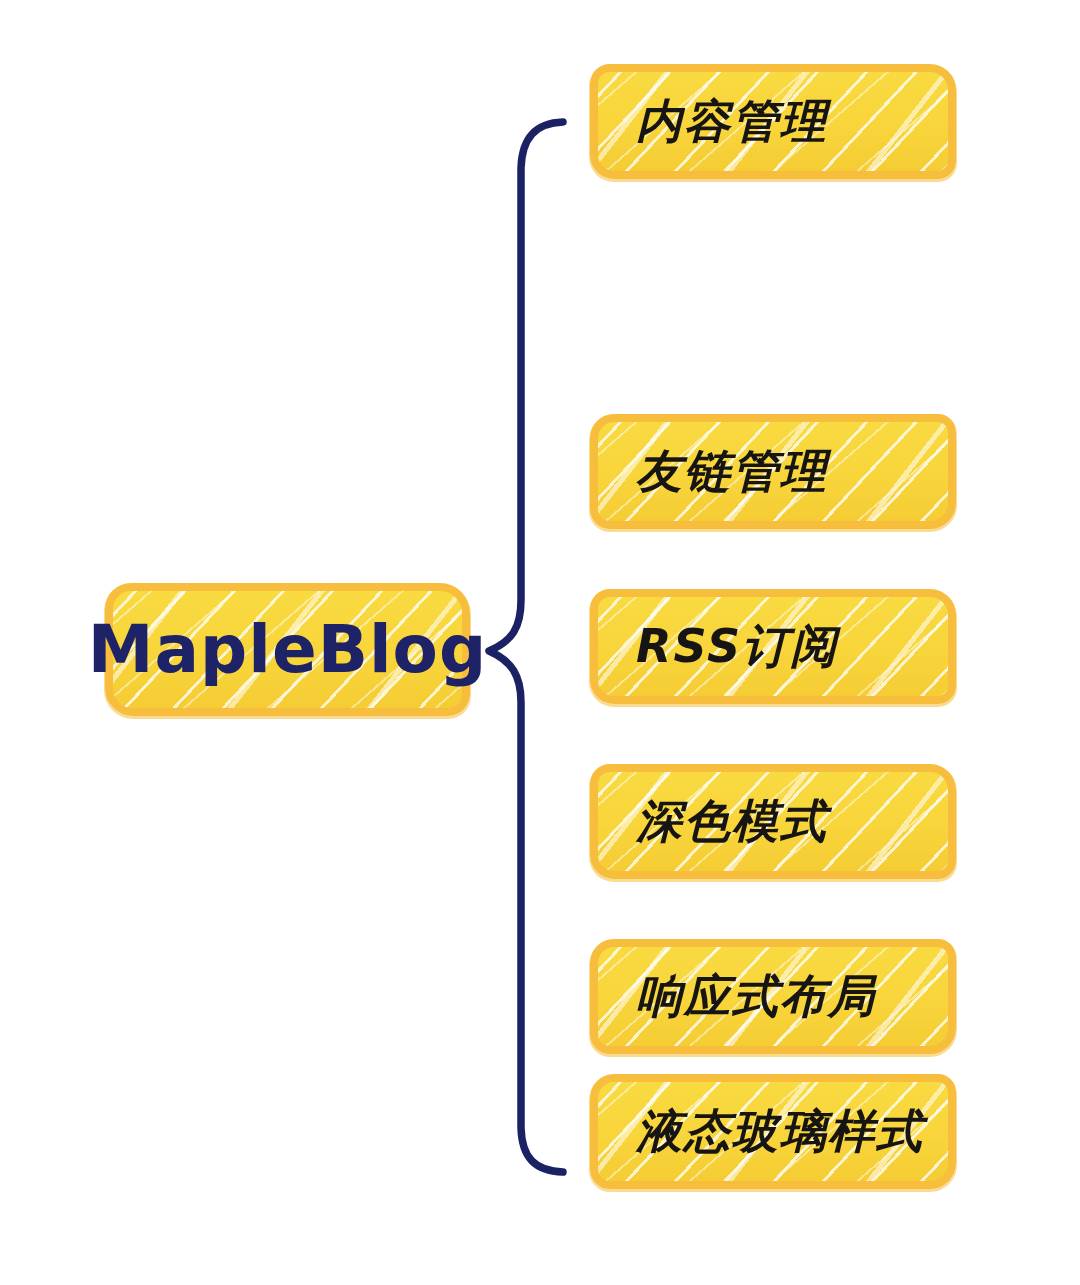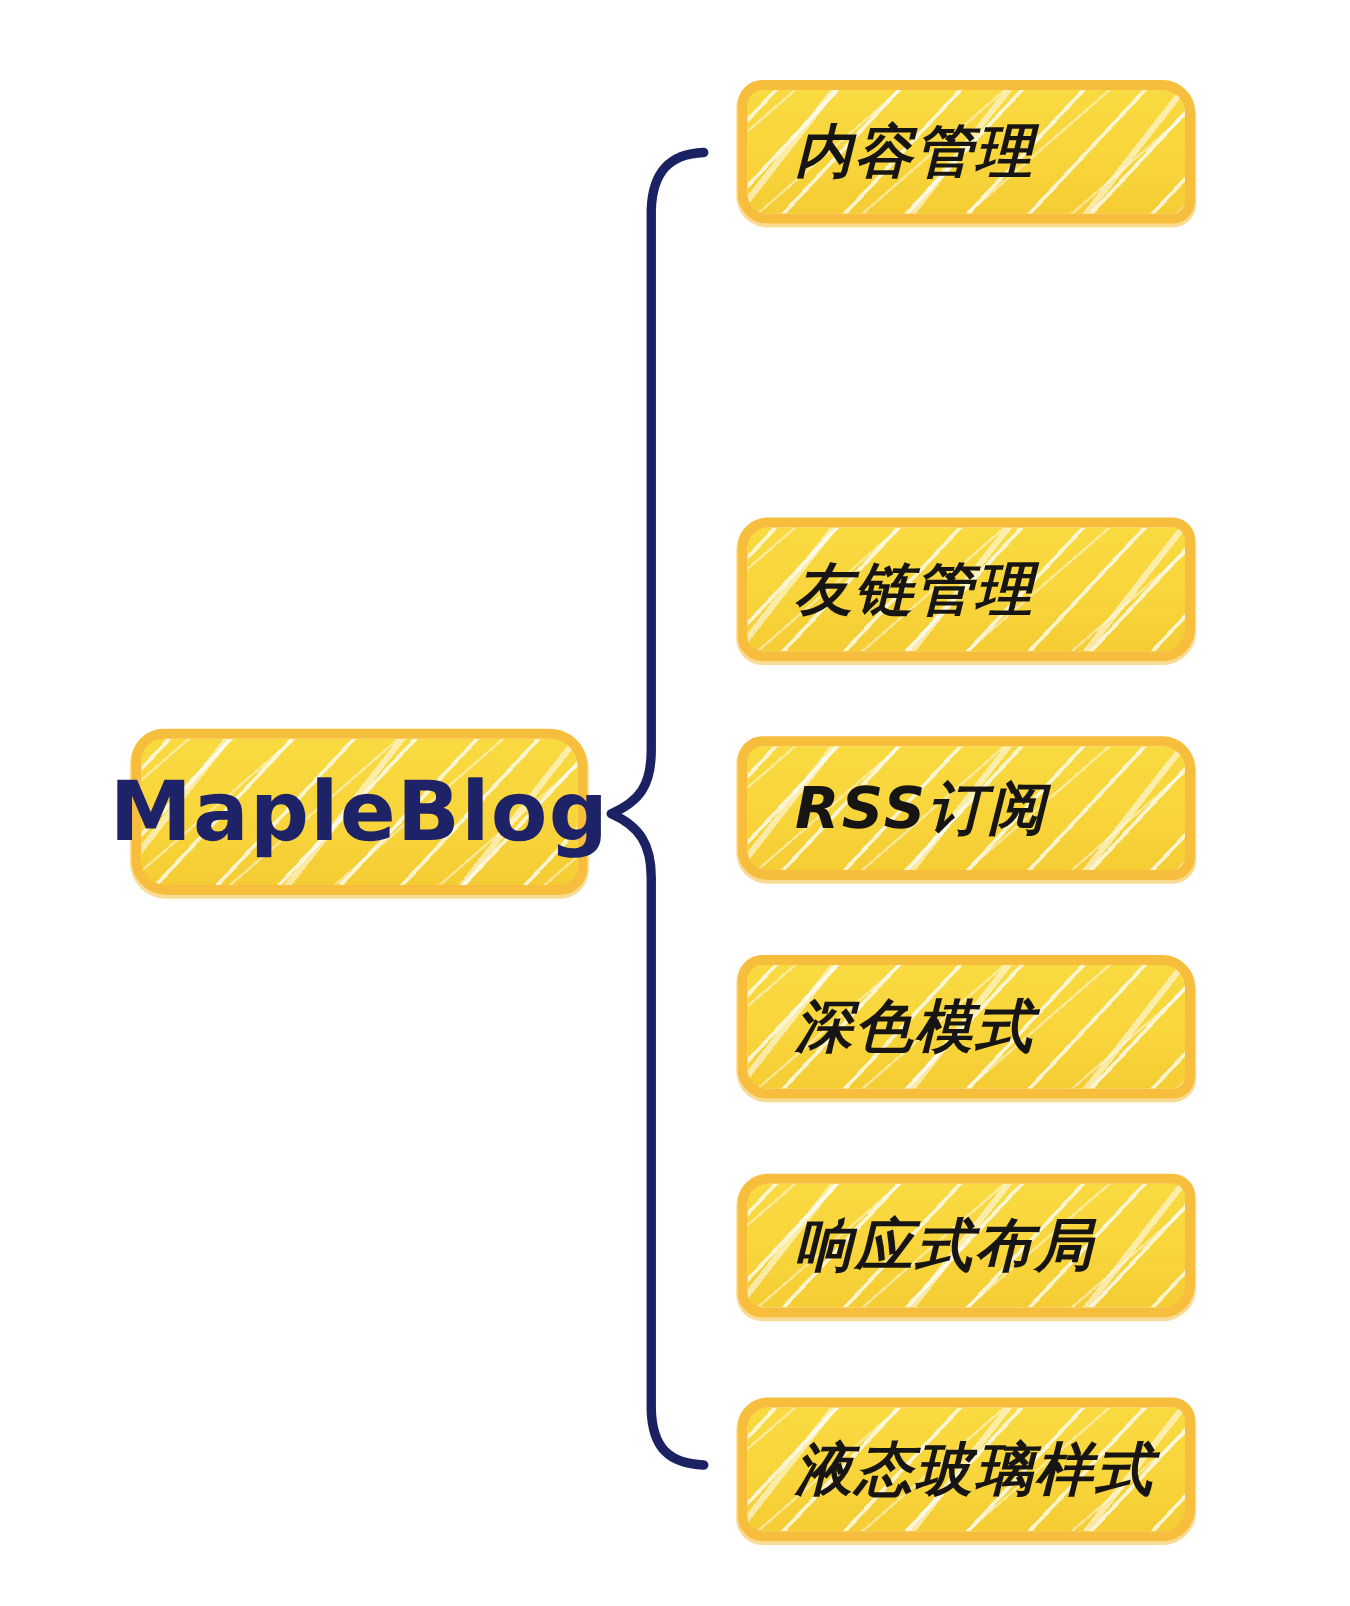--- a/index.html
+++ b/index.html
@@ -108,17 +108,17 @@
   </div>
 
   <div class="node branch" style="top:939px">
     <span class="branch-label">响应式布局</span>
   </div>
 
   <div class="node branch" style="top:764px">
     <span class="branch-label">深色模式</span>
   </div>
 
-  <div class="node branch" style="top:1118px">
+  <div class="node branch" style="top:1074px">
     <span class="branch-label">液态玻璃样式</span>
   </div>
 
 </div>
 
 </body></html>

